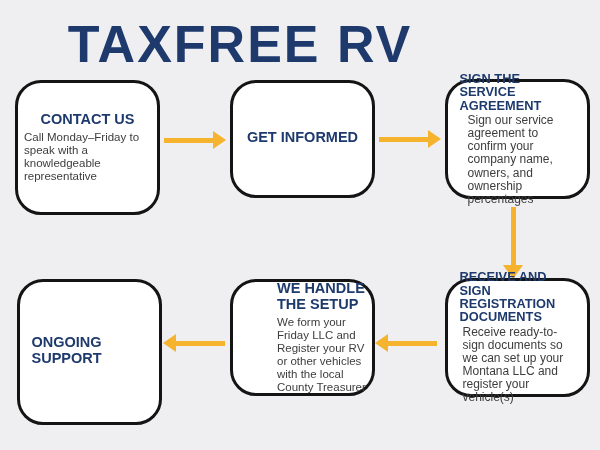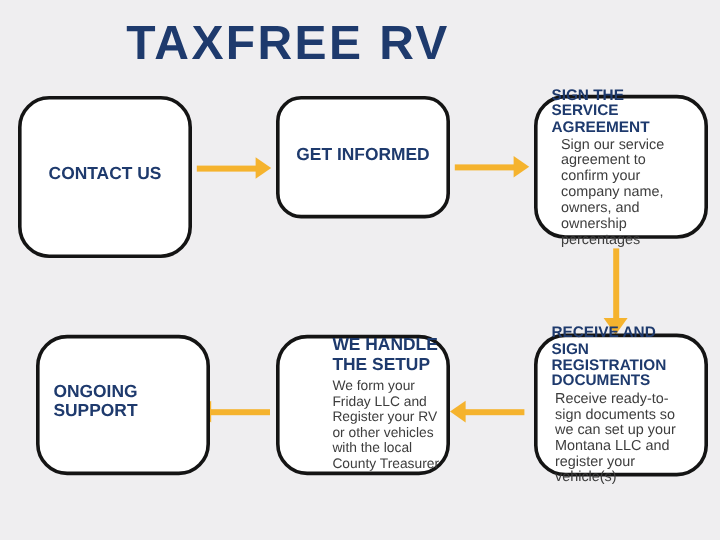--- a/index.html
+++ b/index.html
@@ -8,21 +8,21 @@
     width:600px;height:450px;
     background:var(--background,#efeef0);
     overflow:hidden;
     font-family:"Liberation Sans", sans-serif;
   }
   .title{
     position:absolute;
     left:0;top:14px;width:480px;
     margin:0;
     text-align:center;
-    font-size:40px;
+    font-size:52px;
     font-weight:bold;
     letter-spacing:2px;
     color:var(--navy,#1e3a6d);
   }
   .box{
     position:absolute;
     width:145px;
     background:var(--box-fill,#fff);
     border:3px solid var(--box-border,#141414);
     border-radius:26px;
@@ -40,23 +40,23 @@
     font-weight:bold;
   }
   .box p{
     margin:0;
     color:var(--body-text,#3d3d3d);
     font-size:11.5px;line-height:1.13;
   }
   .box.dense h3{font-size:12.8px;line-height:1.04;margin-bottom:2px;}
   .box.dense p{font-size:12px;line-height:1.1;}
   .pos-1{left:15px;top:80px;height:135px;}
-  .pos-2{left:230px;top:80px;height:102px;border-radius:21px;}
+  .pos-2{left:230px;top:80px;height:118px;}
   .pos-3{left:445px;top:79px;height:120px;}
-  .pos-4{left:30px;top:279px;height:117px;}
+  .pos-4{left:17px;top:279px;height:146px;}
   .pos-5{left:230px;top:279px;height:117px;padding-left:44px;}
   .pos-6{left:445px;top:278px;height:119px;}
   .pos-3 p{max-width:100px;}
   .pos-5 p{max-width:120px;}
   .pos-6 p{max-width:110px;}
 
   .arrow{position:absolute;}
   .arrow .stem{position:absolute;background:var(--arrow,#f5b32e);}
   .arrow .head{position:absolute;width:0;height:0;}
   .arrow-right{width:62px;height:18px;}
@@ -82,20 +82,21 @@
 </style>
 </head>
 <body>
 
 <div class="canvas">
 
   <h1 class="title">TAXFREE RV</h1>
 
   <section class="box pos-1">
     <h3>CONTACT US</h3>
+    <p>Call Monday–Friday to speak with a knowledgeable representative</p>
   </section>
 
   <div class="arrow arrow-right a1">
     <div class="stem"></div>
     <div class="head"></div>
   </div>
 
   <section class="box pos-2">
     <h3>GET INFORMED</h3>
   </section>

